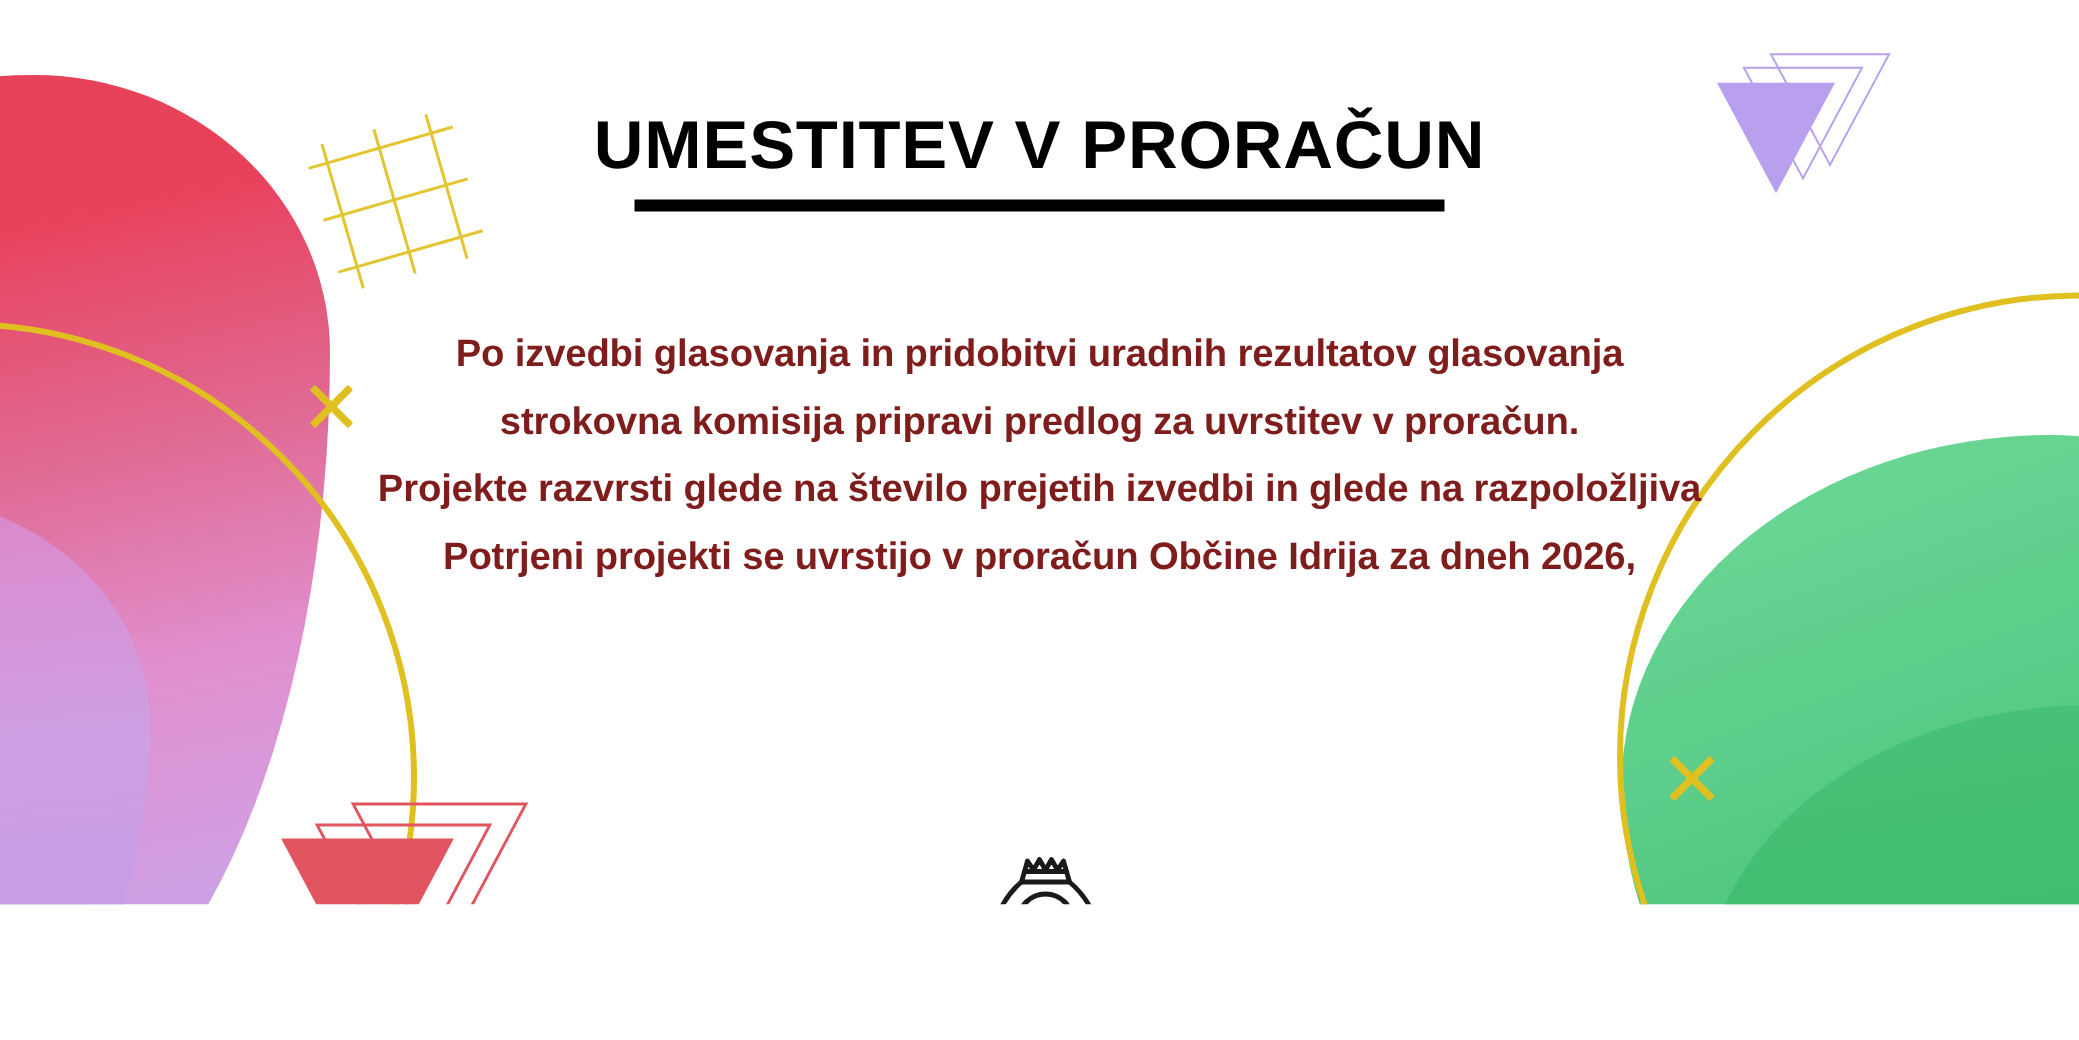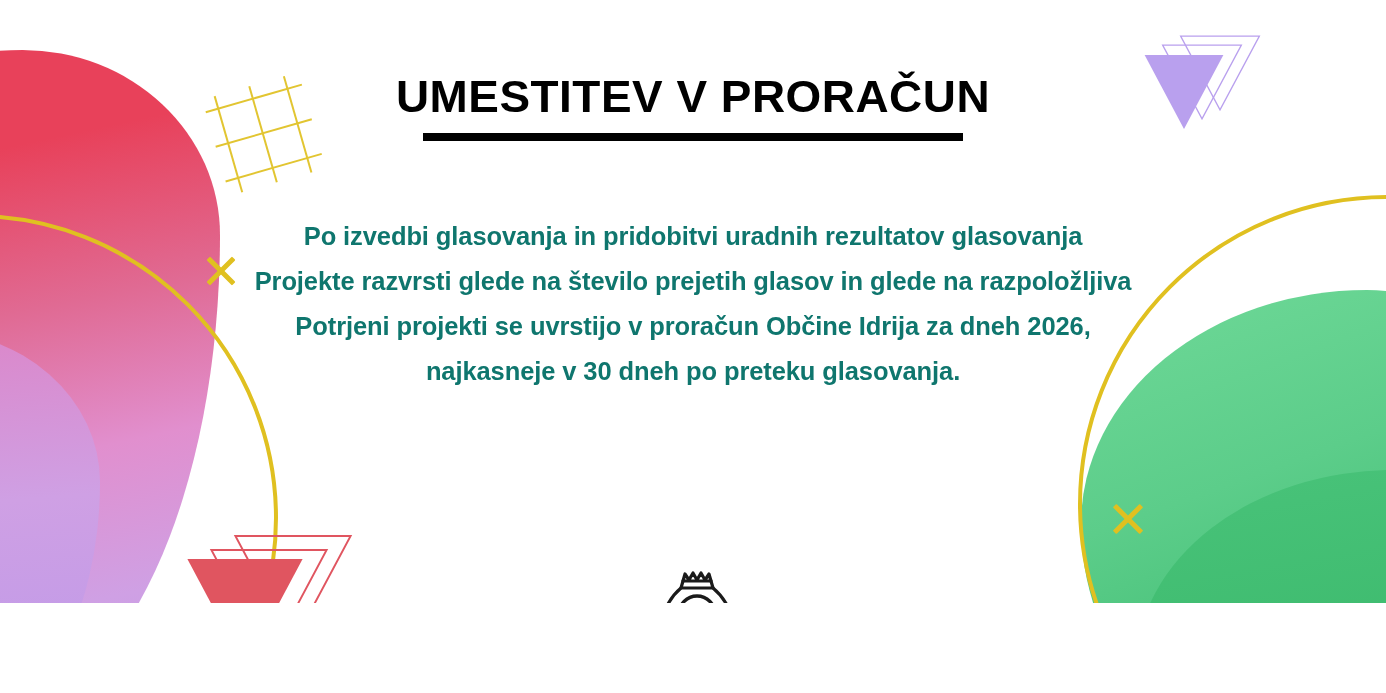--- a/index.html
+++ b/index.html
@@ -154,21 +154,21 @@
     background: #000000;
   }
 
   #body-text {
     position: absolute;
     top: 214px;
     left: 50%;
     transform: translateX(-50%);
     width: 1000px;
     text-align: center;
-    color: #0f766e;
+    color: #7f1d1d;
     font-weight: bold;
     font-size: 25.5px;
     line-height: 45px;
     letter-spacing: -0.1px;
   }
   #body-text .line { display: block; white-space: nowrap; }
 
   
   #money-icon {
     position: absolute;
@@ -235,23 +235,23 @@
 
   <div id="content">
 
     <div id="title-block">
       <h1 id="page-title">UMESTITEV V PRORAČUN</h1>
       <div id="title-underline"></div>
     </div>
 
     <div id="body-text">
       <span class="line">Po izvedbi glasovanja in pridobitvi uradnih rezultatov glasovanja</span>
-      <span class="line">Projekte razvrsti glede na število prejetih glasov in glede na razpoložljiva</span>
+      <span class="line">strokovna komisija pripravi predlog za uvrstitev v proračun.</span>
+      <span class="line">Projekte razvrsti glede na število prejetih izvedbi in glede na razpoložljiva</span>
       <span class="line">Potrjeni projekti se uvrstijo v proračun Občine Idrija za dneh 2026,</span>
-      <span class="line">najkasneje v 30 dneh po preteku glasovanja.</span>
     </div>
 
     <svg id="money-icon" viewBox="0 0 130 105">
       <g fill="none" stroke="#1a1a1a" stroke-width="3.2" stroke-linejoin="round" stroke-linecap="round">
 
         <path d="M47,21 L49,14 L53,20 L57,13 L61,20 L65,13 L69,20 L73,14 L75,21 Z"></path>
 
         <path d="M47,21 L45,28 L77,28 L75,21"></path>
 
         <path d="M45,28 C33,38 24,56 26,70 C27,78 36,82 50,82 L74,82 C88,82 96,77 97,70 C99,56 89,38 77,28"></path>

